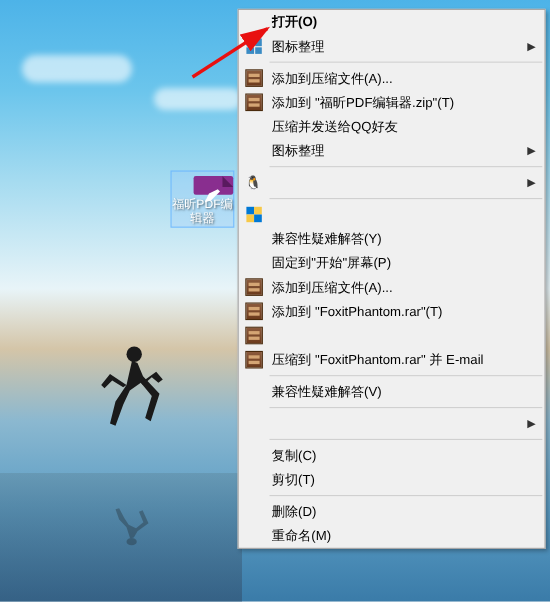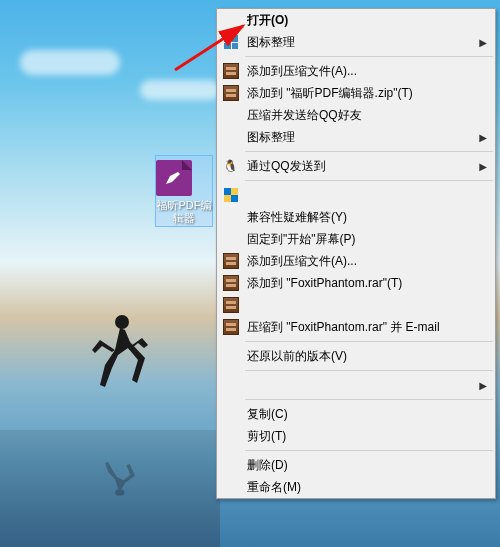--- a/index.html
+++ b/index.html
@@ -8,21 +8,21 @@
 .sun{position:absolute;right:80px;top:35px;width:40px;height:40px;background:radial-gradient(circle,#fffef0 0%,#fff8d0 40%,transparent 70%);border-radius:50%}
 .cloud{position:absolute;background:rgba(255,255,255,0.6);border-radius:20px;filter:blur(3px)}
 .c1{left:20px;top:50px;width:100px;height:25px}
 .c2{left:140px;top:80px;width:80px;height:20px}
 .c3{right:40px;top:15px;width:70px;height:18px}
 .runner{position:absolute;left:80px;top:310px;width:70px;height:120px}
 .runner svg{width:100%;height:100%}
 .reflection{position:absolute;left:80px;top:430px;width:70px;height:80px;transform:scaleY(-0.7);opacity:0.3}
 .reflection svg{width:100%;height:100%}
 .shore{position:absolute;left:0;top:430px;width:220px;height:117px;background:linear-gradient(to bottom,rgba(90,130,150,0.4),rgba(50,80,110,0.6))}
-.desktop-icon{position:absolute;left:155px;top:155px;width:58px;height:72px;border:1px solid rgba(100,180,255,0.8);background:rgba(150,200,255,0.25);display:flex;flex-direction:column;align-items:flex-start;padding-top:4px}
+.desktop-icon{position:absolute;left:155px;top:155px;width:58px;height:52px;border:1px solid rgba(100,180,255,0.8);background:rgba(150,200,255,0.25);display:flex;flex-direction:column;align-items:flex-end;padding-top:4px}
 .icon-img{width:36px;height:36px;background:#892e8f;position:relative;border-radius:2px}
 .icon-img::after{content:"";position:absolute;top:0;right:0;width:10px;height:10px;background:#5a1a5f;clip-path:polygon(0 0,100% 100%,0 100%)}
 .icon-pen{position:absolute;top:10px;left:8px;width:20px;height:16px}
 .icon-label{color:#fff;font-size:11px;text-align:center;line-height:13px;margin-top:3px;text-shadow:1px 1px 2px rgba(0,0,0,0.6)}
 .arrow{position:absolute;left:165px;top:20px;z-index:10}
 .context-menu{position:absolute;right:4px;top:8px;width:280px;background:#f0f0f0;border:1px solid #a0a0a0;box-shadow:2px 2px 4px rgba(0,0,0,0.3);z-index:5}
 .menu-item{display:flex;align-items:center;height:22px;padding:0 20px 0 30px;position:relative;cursor:default}
 .menu-item.bold{font-weight:bold}
 .menu-icon{position:absolute;left:4px;width:20px;height:18px;display:flex;align-items:center;justify-content:center}
 .menu-text{flex:1;white-space:nowrap;overflow:hidden}
@@ -119,21 +119,20 @@
     <div class="menu-item">
         <span class="menu-text">压缩并发送给QQ好友</span>
       </div>
     <div class="menu-item">
         <span class="menu-text">图标整理</span>
         <span class="menu-arrow">▶</span>
       </div>
     <div class="separator"></div>
     <div class="menu-item">
         <span class="menu-icon">🐧</span>
-        <span class="menu-text">通过QQ发送到</span>
         <span class="menu-arrow">▶</span>
       </div>
     <div class="separator"></div>
     <div class="menu-item">
         <span class="menu-icon">
           <span class="shield-icon">
             <span></span>
             <span></span>
             <span></span>
             <span></span>
@@ -164,21 +163,21 @@
         </span>
       </div>
     <div class="menu-item">
         <span class="menu-icon">
           <span class="rar-icon"></span>
         </span>
         <span class="menu-text">压缩到 "FoxitPhantom.rar" 并 E-mail</span>
       </div>
     <div class="separator"></div>
     <div class="menu-item">
-        <span class="menu-text">还原以前的版本(V)</span>
+        <span class="menu-text">兼容性疑难解答(V)</span>
       </div>
     <div class="separator"></div>
     <div class="menu-item">
         <span class="menu-arrow">▶</span>
       </div>
     <div class="separator"></div>
     <div class="menu-item">
         <span class="menu-text">复制(C)</span>
       </div>
     <div class="menu-item">

